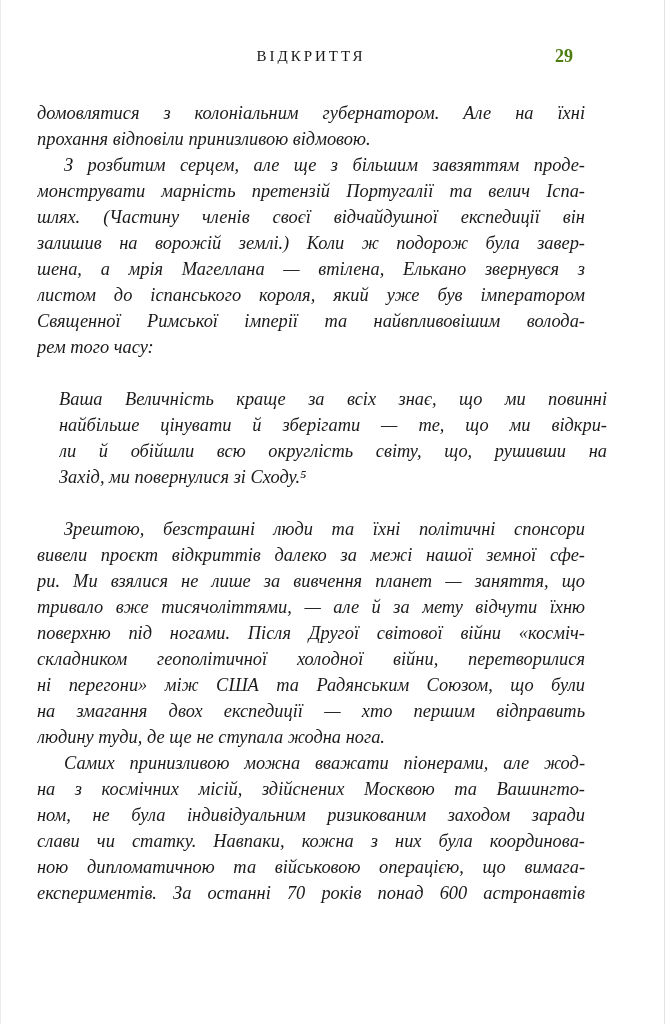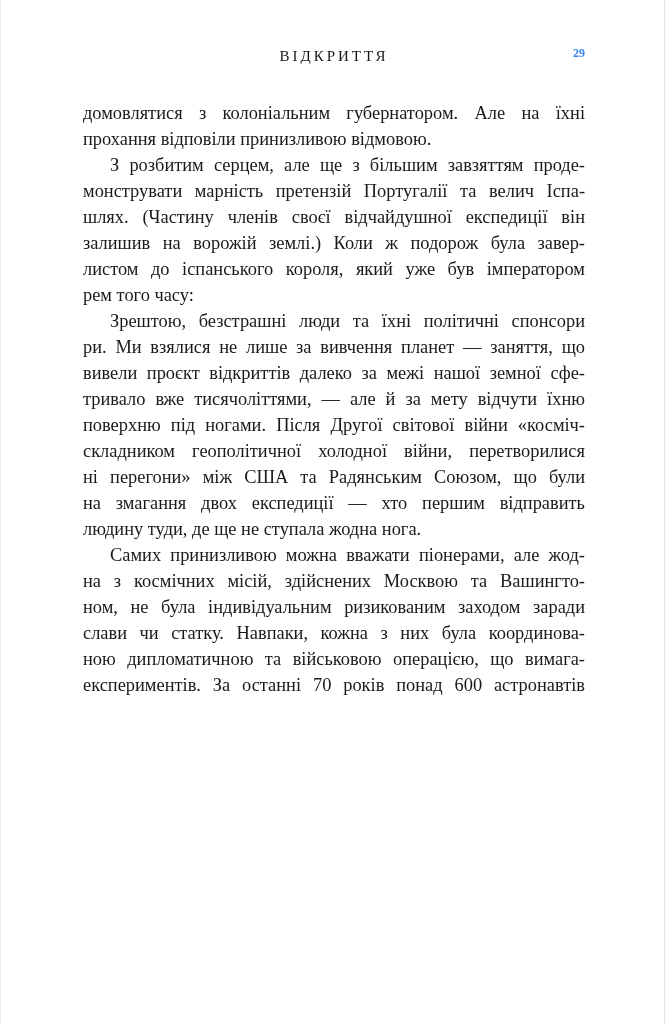--- a/index.html
+++ b/index.html
@@ -9,58 +9,59 @@
     height: 1024px;
     overflow: hidden;
     font-family: "Liberation Serif", "DejaVu Serif", serif;
     color: #1a1a1a;
     border-left: 1px solid #ececec;
     border-right: 1px solid #e3e3e3;
   }
   .page {
     width: 100%;
     height: 100%;
-    padding: 48px 79px 0 82px;
+    padding: 48px 79px 0 36px;
   }
   .header {
     position: relative;
     height: 20px;
     margin-bottom: 32px;
   }
   .running-title {
     position: absolute;
     left: 0;
     right: 0;
     text-align: center;
     font-size: 15px;
     letter-spacing: 3px;
     color: #161616;
   }
   .page-number {
     position: absolute;
-    right: 0;
+    right: 12px;
     top: -2px;
-    font-size: 12px;
+    font-size: 18px;
     font-weight: bold;
-    color: #3b82f6;
+    color: #4d7c0f;
   }
   .content { width: 100%; }
   .block { width: 100%; }
   .blockquote {
     margin: 26px 26px 26px 22px;
   }
   .line {
     font-size: 18.4px;
     line-height: 26px;
     height: 26px;
     overflow: hidden;
     text-align: justify;
     text-align-last: justify;
     -moz-text-align-last: justify;
     white-space: normal;
+    font-style: italic;
   }
   .line.para-end {
     text-align: right;
     text-align-last: left;
     -moz-text-align-last: left;
   }
   .line.first-indent {
     text-indent: 27px;
   }
 </style>
@@ -75,27 +76,35 @@
   <div class="content">
       <div class="block paragraph">
         <div class="line">домовлятися з колоніальним губернатором. Але на їхні</div>
         <div class="line para-end">прохання відповіли принизливою відмовою.</div>
       </div>
       <div class="block paragraph">
         <div class="line first-indent">З розбитим серцем, але ще з більшим завзяттям проде-</div>
         <div class="line">монструвати марність претензій Португалії та велич Іспа-</div>
         <div class="line">шлях. (Частину членів своєї відчайдушної експедиції він</div>
         <div class="line">залишив на ворожій землі.) Коли ж подорож була завер-</div>
+        <div class="line">шена, а мрія Магеллана — втілена, Елькано звернувся з</div>
         <div class="line">листом до іспанського короля, який уже був імператором</div>
+        <div class="line">Священної Римської імперії та найвпливовішим волода-</div>
         <div class="line para-end">рем того часу:</div>
+      </div>
+      <div class="block blockquote">
+        <div class="line">Ваша Величність краще за всіх знає, що ми повинні</div>
+        <div class="line">найбільше цінувати й зберігати — те, що ми відкри-</div>
+        <div class="line">ли й обійшли всю округлість світу, що, рушивши на</div>
+        <div class="line para-end">Захід, ми повернулися зі Сходу.⁵</div>
       </div>
       <div class="block paragraph">
         <div class="line first-indent">Зрештою, безстрашні люди та їхні політичні спонсори</div>
+        <div class="line">вивели проєкт відкриттів далеко за межі нашої земної сфе-</div>
         <div class="line">ри. Ми взялися не лише за вивчення планет — заняття, що</div>
-        <div class="line">вивели проєкт відкриттів далеко за межі нашої земної сфе-</div>
         <div class="line">тривало вже тисячоліттями, — але й за мету відчути їхню</div>
         <div class="line">поверхню під ногами. Після Другої світової війни «косміч-</div>
         <div class="line">складником геополітичної холодної війни, перетворилися</div>
         <div class="line">ні перегони» між США та Радянським Союзом, що були</div>
         <div class="line">на змагання двох експедиції — хто першим відправить</div>
         <div class="line para-end">людину туди, де ще не ступала жодна нога.</div>
       </div>
       <div class="block paragraph">
         <div class="line first-indent">Самих принизливою можна вважати піонерами, але жод-</div>
         <div class="line">на з космічних місій, здійснених Москвою та Вашингто-</div>

